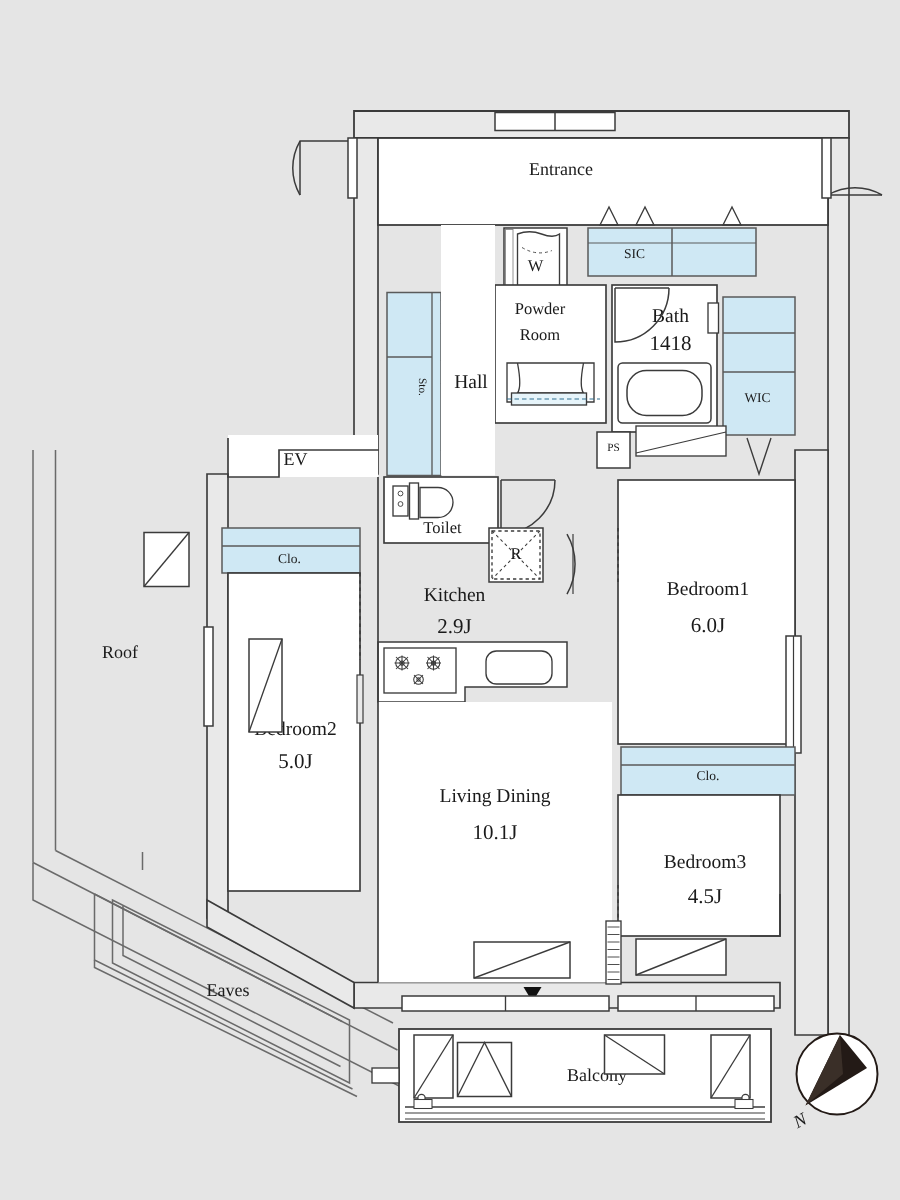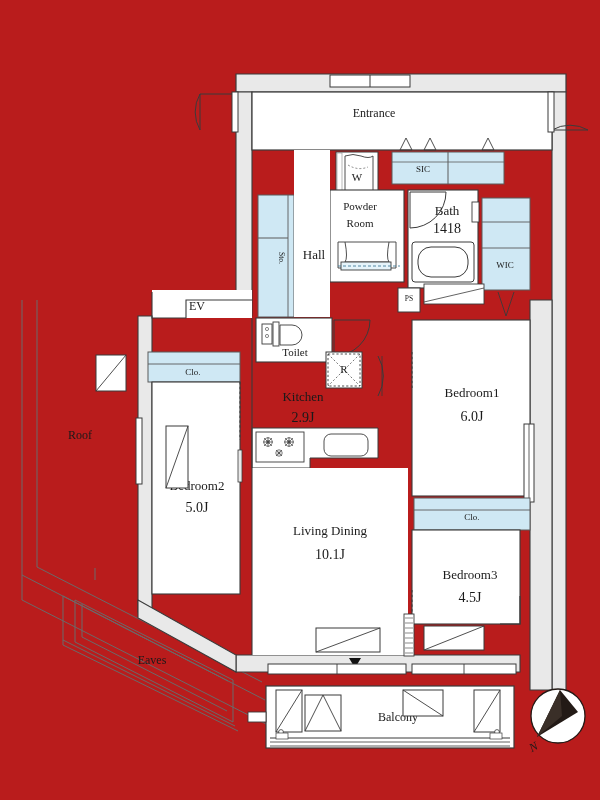--- a/index.html
+++ b/index.html
@@ -1,17 +1,17 @@
 <!DOCTYPE html>
 <html><head>
 <meta charset="utf-8">
 <style>
   html,body{margin:0;padding:0;background:#ffffff;}
   body{width:600px;height:800px;overflow:hidden;font-family:"Liberation Serif",serif;}
-  #plan{position:relative;width:600px;height:800px;background:#b91c1c;text-align:center;}
+  #plan{position:relative;width:600px;height:800px;background:#e5e5e5;text-align:center;}
   svg{display:block;}
   .lbl{font-family:"Liberation Serif",serif;fill:#1a1a1a;text-anchor:middle;dominant-baseline:middle;}
   .lbl-room{font-size:13px;}
   .lbl-area{font-size:14px;}
   .lbl-small{font-size:9px;}
   .lbl-tiny{font-size:7.5px;}
   .lbl-med{font-size:11px;}
   .lbl-out{font-size:12px;}
 </style>
 </head>

